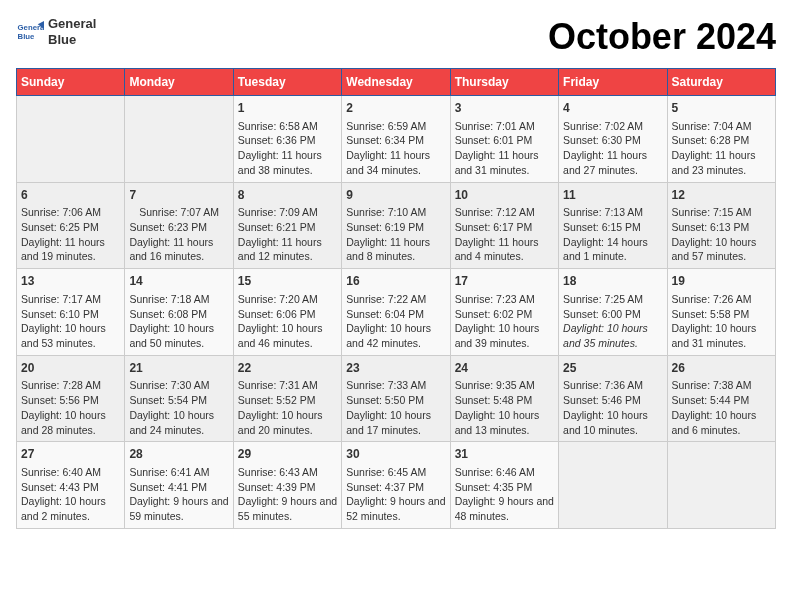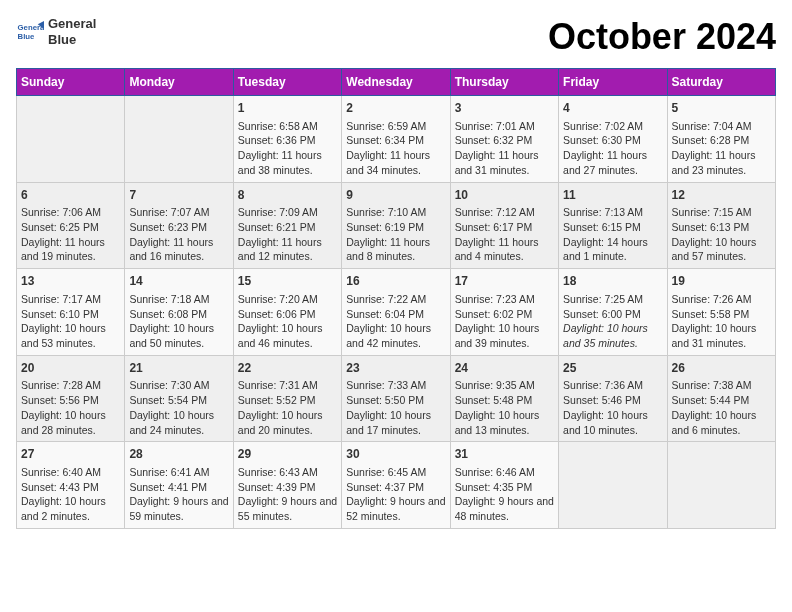--- a/index.html
+++ b/index.html
@@ -44,21 +44,21 @@
     .subtitle {
       font-size: 14px;
       color: #555;
     }
     table {
       width: 100%;
       border-collapse: collapse;
       font-size: 10.5px;
     }
     thead th {
-      background-color: #a21caf;
+      background-color: #ef4444;
       color: #fff;
       padding: 6px 4px;
       text-align: left;
       font-size: 12px;
       border: 1px solid #2d5aa0;
     }
     tbody td {
       border: 1px solid #ccc;
       vertical-align: top;
       padding: 4px;
@@ -128,21 +128,21 @@
         </td>
         <td>
           <span class="day-num">2</span>
           <span style="display: block;">Sunrise: 6:59 AM</span>
           <span style="display: block;">Sunset: 6:34 PM</span>
           <span style="display: block;">Daylight: 11 hours and 34 minutes.</span>
         </td>
         <td>
           <span class="day-num">3</span>
           <span style="display: block;">Sunrise: 7:01 AM</span>
-          <span style="display: block;">Sunset: 6:32 PM</span>
+          <span style="display: block;">Sunset: 6:01 PM</span>
           <span style="display: block;">Daylight: 11 hours and 31 minutes.</span>
         </td>
         <td>
           <span class="day-num">4</span>
           <span style="display: block;">Sunrise: 7:02 AM</span>
           <span style="display: block;">Sunset: 6:30 PM</span>
           <span style="display: block;">Daylight: 11 hours and 27 minutes.</span>
         </td>
         <td>
           <span class="day-num">5</span>
@@ -153,21 +153,21 @@
       </tr>
       <tr>
         <td>
           <span class="day-num">6</span>
           <span style="display: block;">Sunrise: 7:06 AM</span>
           <span style="display: block;">Sunset: 6:25 PM</span>
           <span style="display: block;">Daylight: 11 hours and 19 minutes.</span>
         </td>
         <td>
           <span class="day-num">7</span>
-          <span style="display: block;">Sunrise: 7:07 AM</span>
+          <span style="display: block; text-align: center;">Sunrise: 7:07 AM</span>
           <span style="display: block;">Sunset: 6:23 PM</span>
           <span style="display: block;">Daylight: 11 hours and 16 minutes.</span>
         </td>
         <td>
           <span class="day-num">8</span>
           <span style="display: block;">Sunrise: 7:09 AM</span>
           <span style="display: block;">Sunset: 6:21 PM</span>
           <span style="display: block;">Daylight: 11 hours and 12 minutes.</span>
         </td>
         <td>

